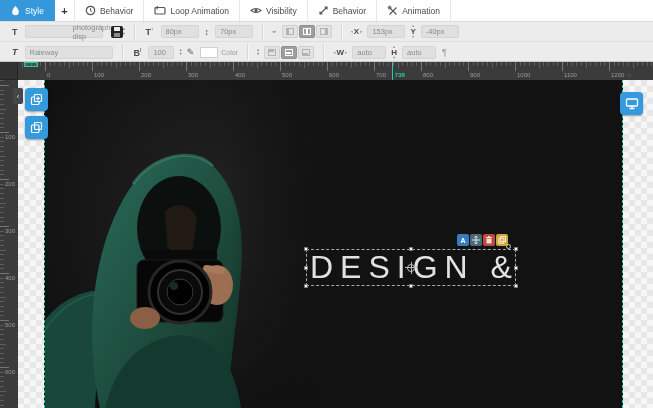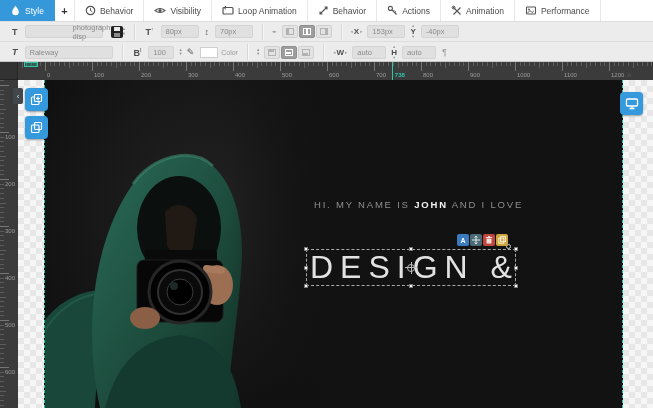--- a/index.html
+++ b/index.html
@@ -116,59 +116,44 @@
     </div>
     <div class="tab">
       <svg width="11" height="11" viewBox="0 0 11 11">
           <circle cx="5.5" cy="5.5" r="4.2" fill="none" stroke="#555" stroke-width="1.2"></circle>
           <path d="M5.5 3.2 v2.5 l1.8 1" fill="none" stroke="#555" stroke-width="1"></path>
         </svg>
       <span>Behavior</span>
     </div>
     <div class="tab">
       <svg width="12" height="11" viewBox="0 0 12 11">
+          <rect x="1" y="2.5" width="10" height="6.5" rx="1" fill="none" stroke="#555" stroke-width="1.2"></rect>
+          <path d="M4 1 l-2 1.7 2 1.7" fill="none" stroke="#555" stroke-width="1"></path>
+        </svg>
+      <span>Loop Animation</span>
+    </div>
+    <div class="tab">
+      <svg width="12" height="11" viewBox="0 0 12 11">
           <path d="M1 5.5 Q6 1.5 11 5.5 Q6 9.5 1 5.5 Z" fill="none" stroke="#555" stroke-width="1.1"></path>
           <circle cx="6" cy="5.5" r="1.6" fill="#555"></circle>
         </svg>
       <span>Visibility</span>
-    </div>
-    <div class="tab">
-      <svg width="12" height="11" viewBox="0 0 12 11">
-          <rect x="1" y="2.5" width="10" height="6.5" rx="1" fill="none" stroke="#555" stroke-width="1.2"></rect>
-          <path d="M4 1 l-2 1.7 2 1.7" fill="none" stroke="#555" stroke-width="1"></path>
-        </svg>
-      <span>Loop Animation</span>
     </div>
     <div class="tab">
       <svg width="11" height="11" viewBox="0 0 11 11">
           <path d="M2 9 L9 2 M6.5 2 H9 V4.5 M4.5 9 H2 V6.5" fill="none" stroke="#555" stroke-width="1.1"></path>
         </svg>
       <span>Behavior</span>
-    </div>
-    <div class="tab">
-      <svg width="11" height="11" viewBox="0 0 11 11">
-          <circle cx="3.4" cy="3.4" r="2" fill="none" stroke="#555" stroke-width="1.1"></circle>
-          <path d="M4.9 4.9 L9.5 9.5 M7.7 7.7 l1.2 -1.2 M6.4 6.4 l1 -1" fill="none" stroke="#555" stroke-width="1.1"></path>
-        </svg>
-      <span>Actions</span>
     </div>
     <div class="tab">
       <svg width="11" height="11" viewBox="0 0 11 11">
           <path d="M2.5 9.5 L9.5 2.5 M2 2 l7.5 7.5" fill="none" stroke="#555" stroke-width="1.1"></path>
           <circle cx="2.6" cy="2.6" r="1.4" fill="none" stroke="#555" stroke-width="1"></circle>
         </svg>
       <span>Animation</span>
-    </div>
-    <div class="tab">
-      <svg width="12" height="11" viewBox="0 0 12 11">
-          <rect x="1.5" y="2" width="9" height="7" rx="0.8" fill="none" stroke="#555" stroke-width="1.1"></rect>
-          <circle cx="4" cy="4.4" r="0.9" fill="#555"></circle>
-          <path d="M2.5 8 L5 5.5 L7 7.5 L8.7 6.2" fill="none" stroke="#555" stroke-width="1"></path>
-        </svg>
-      <span>Performance</span>
     </div>
   </div>
 
   <div class="toolbar">
     <div class="trow">
       <span class="tlabel">T</span>
       <div class="sel" style="width:78px;">
         <span class="val" style="flex:1;margin-left:44px;">photography-disp</span>
         <span class="stepper">
             <span>▴</span>
@@ -537,23 +522,20 @@
       <rect x="158" y="186" width="22" height="7" rx="3.5" fill="#a87a5c" transform="rotate(8 169 189)"></rect>
       <rect x="160" y="196" width="24" height="7" rx="3.5" fill="#9c6e52" transform="rotate(5 172 199)"></rect>
       <circle cx="135" cy="212" r="31" fill="#020202" stroke="#262626" stroke-width="3"></circle>
       <circle cx="135" cy="212" r="22" fill="#0a0a0a" stroke="#303030" stroke-width="2"></circle>
       <circle cx="135" cy="212" r="13" fill="#000" stroke="#3a3a3a"></circle>
       <circle cx="129" cy="206" r="4" fill="#1b2a28"></circle>
       <ellipse cx="100" cy="238" rx="15" ry="11" fill="#8a5f46"></ellipse>
       <rect x="185" width="100" height="328" fill="url(#fade)"></rect>
     </svg>
 
-    <div class="greeting">
-      <span>HI. MY NAME IS </span><span class="name">JOHN</span><span> AND I LOVE</span>
-    </div>
 
     <div class="elem-actions">
       <div class="ea" style="background:#3a7bc0;">
           <span>A</span>
         </div>
       <div class="ea" style="background:#4a6a75;">
         <svg width="8" height="8" viewBox="0 0 8 8">
             <path d="M4 0 L4 8 M0 4 L8 4 M2.5 1.5 L4 0 L5.5 1.5 M2.5 6.5 L4 8 L5.5 6.5" stroke="#dfe7ea" stroke-width="1" fill="none"></path>
           </svg>
       </div>

